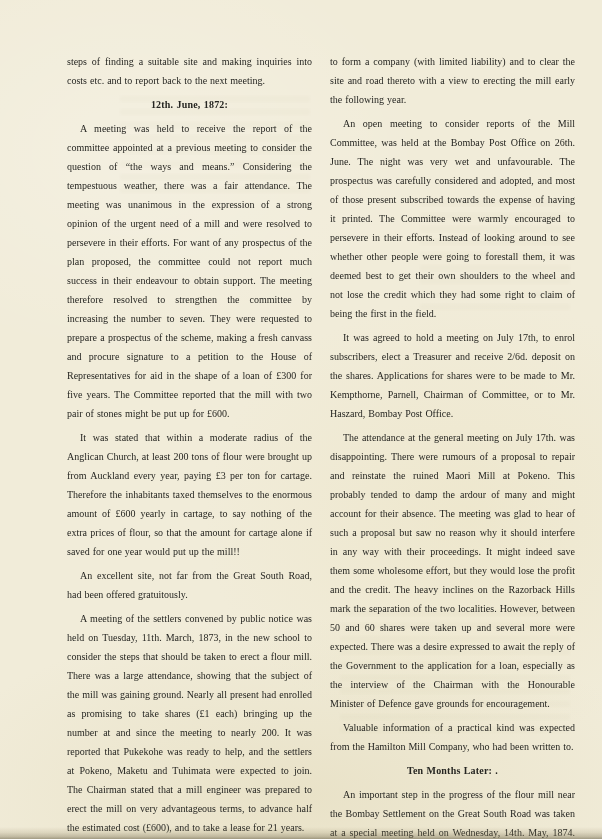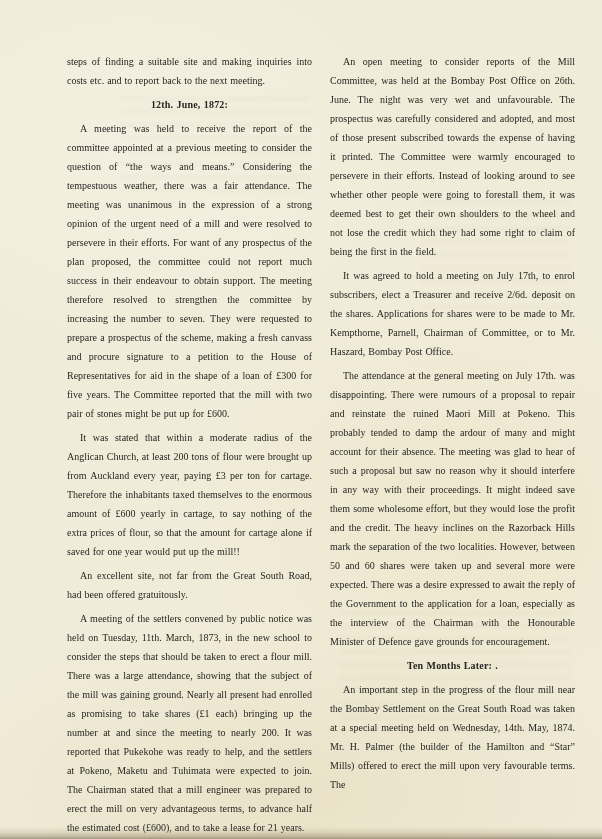--- a/index.html
+++ b/index.html
@@ -76,23 +76,25 @@
       <p class="block">steps of finding a suitable site and making inquiries into costs etc. and to report back to the next meeting.</p>
       <p class="block heading">12th. June, 1872:</p>
       <p class="block indent">A meeting was held to receive the report of the committee appointed at a previous meeting to consider the question of “the ways and means.” Considering the tempestuous weather, there was a fair attendance. The meeting was unanimous in the expression of a strong opinion of the urgent need of a mill and were resolved to persevere in their efforts. For want of any prospectus of the plan proposed, the committee could not report much success in their endeavour to obtain support. The meeting therefore resolved to strengthen the committee by increasing the number to seven. They were requested to prepare a prospectus of the scheme, making a fresh canvass and procure signature to a petition to the House of Representatives for aid in the shape of a loan of £300 for five years. The Committee reported that the mill with two pair of stones might be put up for £600.</p>
       <p class="block indent">It was stated that within a moderate radius of the Anglican Church, at least 200 tons of flour were brought up from Auckland every year, paying £3 per ton for cartage. Therefore the inhabitants taxed themselves to the enormous amount of £600 yearly in cartage, to say nothing of the extra prices of flour, so that the amount for cartage alone if saved for one year would put up the mill!!</p>
       <p class="block indent">An excellent site, not far from the Great South Road, had been offered gratuitously.</p>
       <p class="block indent">A meeting of the settlers convened by public notice was held on Tuesday, 11th. March, 1873, in the new school to consider the steps that should be taken to erect a flour mill. There was a large attendance, showing that the subject of the mill was gaining ground. Nearly all present had enrolled as promising to take shares (£1 each) bringing up the number at and since the meeting to nearly 200. It was reported that Pukekohe was ready to help, and the settlers at Pokeno, Maketu and Tuhimata were expected to join. The Chairman stated that a mill engineer was prepared to erect the mill on very advantageous terms, to advance half the estimated cost (£600), and to take a lease for 21 years.</p>
       <p class="block indent">A committee of seven were re-appointed. After the site was fixed each were taken</p>
     </div>
 
     <div class="col">
+      <p class="block">to form a company (with limited liability) and to clear the site and road thereto with a view to erecting the mill early the following year.</p>
       <p class="block indent">An open meeting to consider reports of the Mill Committee, was held at the Bombay Post Office on 26th. June. The night was very wet and unfavourable. The prospectus was carefully considered and adopted, and most of those present subscribed towards the expense of having it printed. The Committee were warmly encouraged to persevere in their efforts. Instead of looking around to see whether other people were going to forestall them, it was deemed best to get their own shoulders to the wheel and not lose the credit which they had some right to claim of being the first in the field.</p>
       <p class="block indent">It was agreed to hold a meeting on July 17th, to enrol subscribers, elect a Treasurer and receive 2/6d. deposit on the shares. Applications for shares were to be made to Mr. Kempthorne, Parnell, Chairman of Committee, or to Mr. Haszard, Bombay Post Office.</p>
       <p class="block indent">The attendance at the general meeting on July 17th. was disappointing. There were rumours of a proposal to repair and reinstate the ruined Maori Mill at Pokeno. This probably tended to damp the ardour of many and might account for their absence. The meeting was glad to hear of such a proposal but saw no reason why it should interfere in any way with their proceedings. It might indeed save them some wholesome effort, but they would lose the profit and the credit. The heavy inclines on the Razorback Hills mark the separation of the two localities. However, between 50 and 60 shares were taken up and several more were expected. There was a desire expressed to await the reply of the Government to the application for a loan, especially as the interview of the Chairman with the Honourable Minister of Defence gave grounds for encouragement.</p>
+      <p class="block indent">Valuable information of a practical kind was expected from the Hamilton Mill Company, who had been written to.</p>
       <p class="block heading">Ten Months Later: .</p>
       <p class="block indent">An important step in the progress of the flour mill near the Bombay Settlement on the Great South Road was taken at a special meeting held on Wednesday, 14th. May, 1874. Mr. H. Palmer (the builder of the Hamilton and “Star” Mills) offered to erect the mill upon very favourable terms. The</p>
     </div>
 
   </div>
 
 
   <div class="bottom-edge"></div>
 
 </div>

